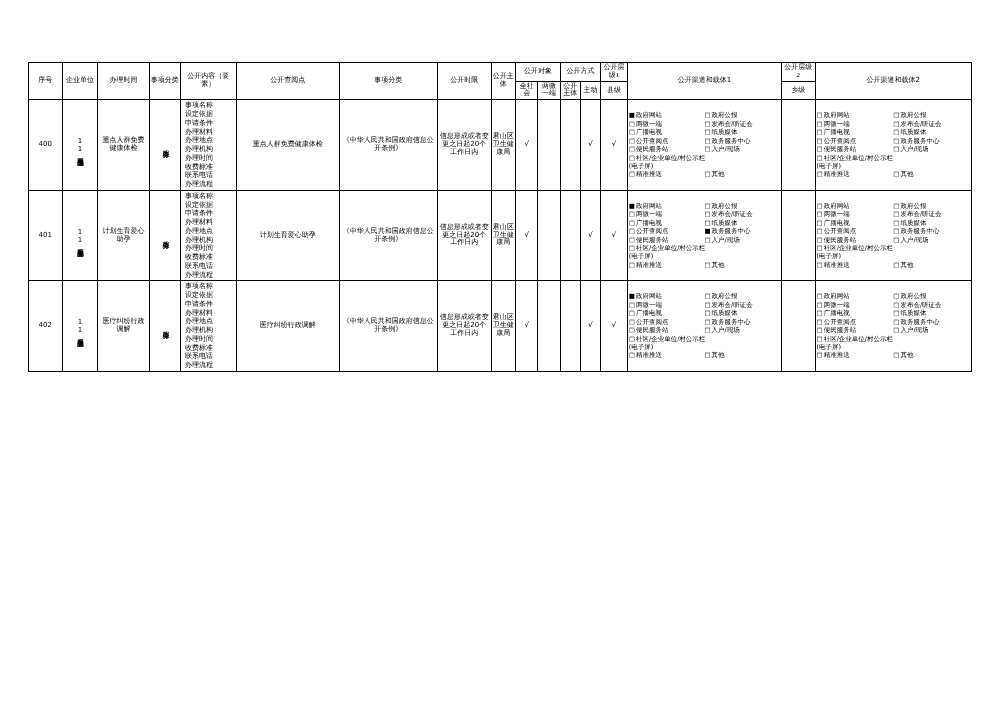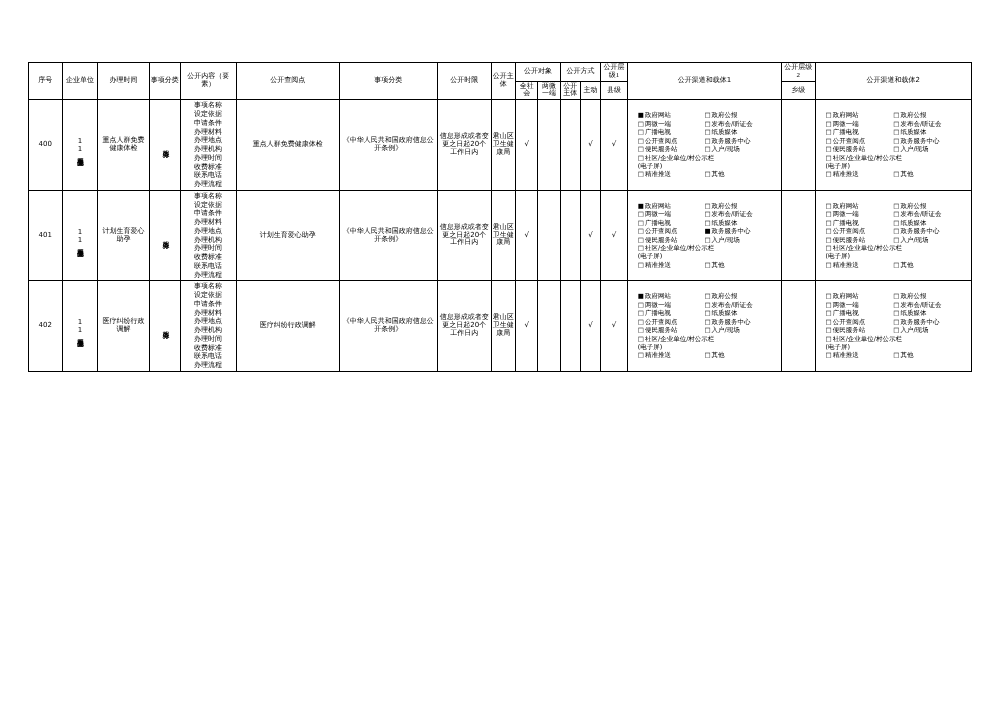--- a/index.html
+++ b/index.html
@@ -40,29 +40,29 @@
   .vwrap{display:flex;align-items:center;justify-content:center;height:100%;}
   .vert-multi{
     writing-mode:vertical-rl;
     text-orientation:upright;
     white-space:normal;
     max-height:90px;
     line-height:1.15;
   }
   .content-list{
     text-align:left;
-    padding-left:12px;
+    padding-left:3px;
     font-size:7px;
     line-height:1.25;
   }
   .opts{
     text-align:left;
     font-size:6.5px;
     line-height:1.3;
-    padding:2px 9px;
+    padding:2px 0;
   }
   .opts .row{display:flex;}
   .opts .row .o{flex:1;white-space:nowrap;}
   .chk-empty::before{content:"\25A1";margin-right:1px;}
   .chk-full::before{content:"\25A0";margin-right:1px;}
   .tick{font-size:8px;}
   .narrow-wrap{
     white-space:normal;
     word-break:break-all;
     line-height:1.1;

